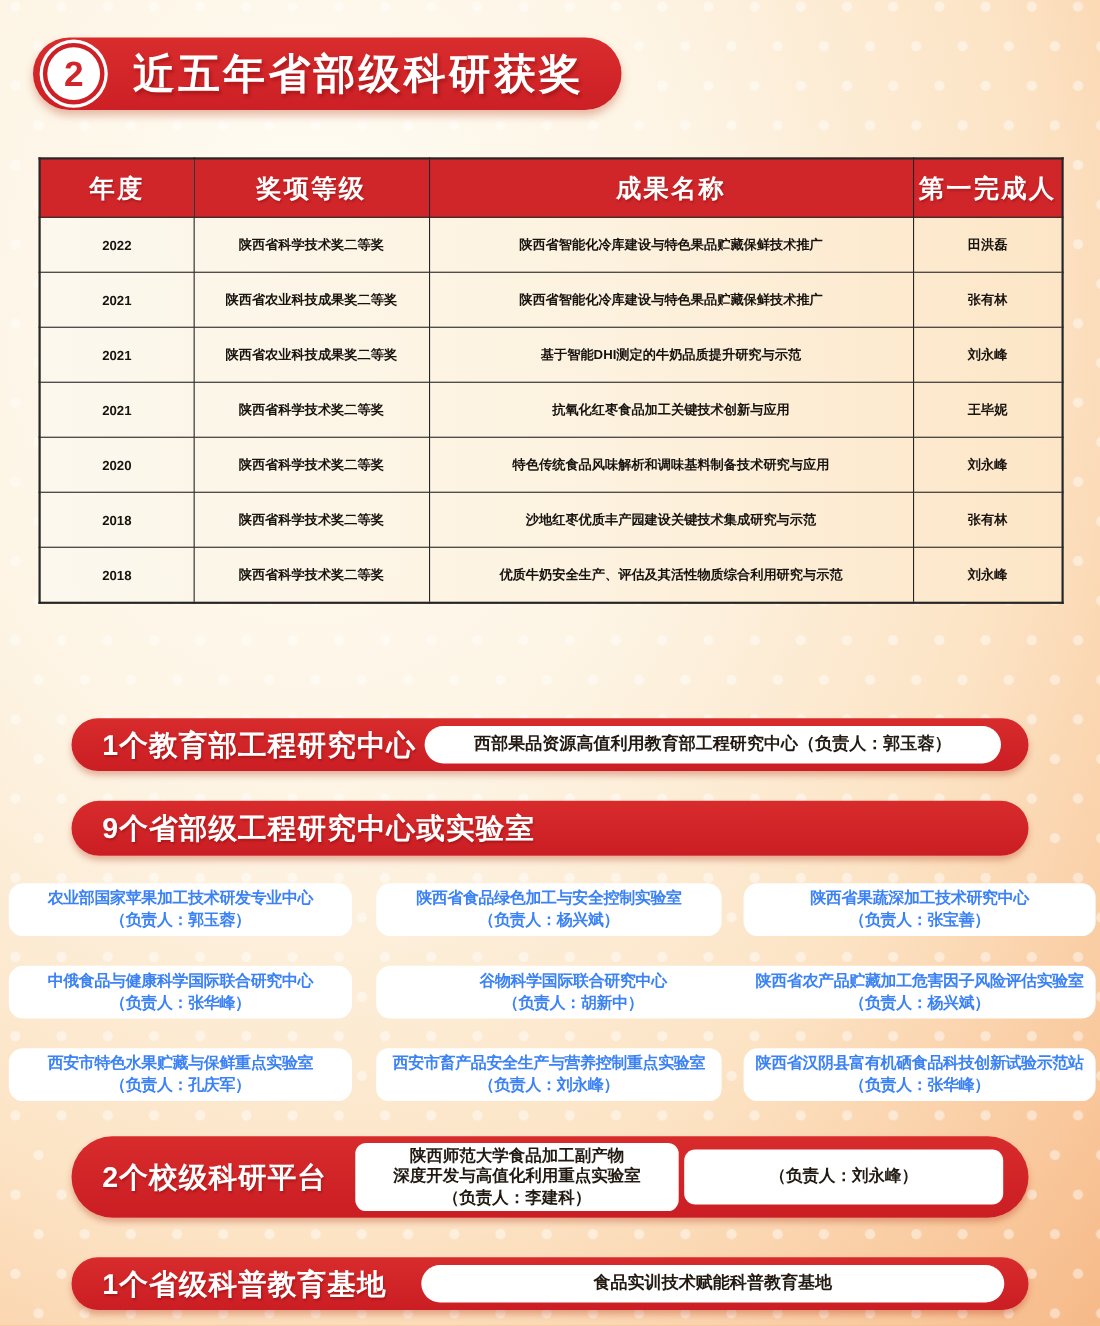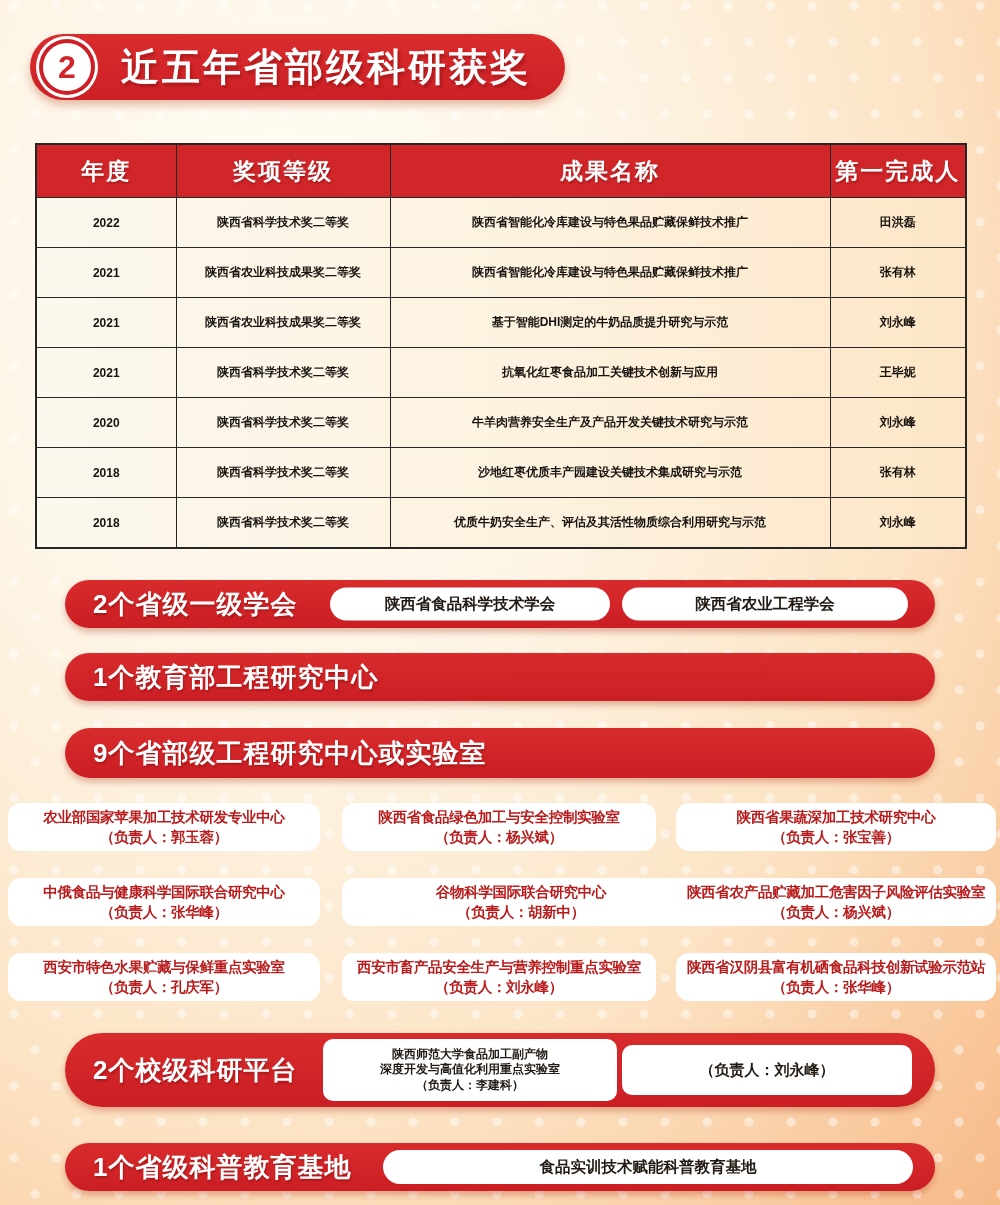--- a/index.html
+++ b/index.html
@@ -64,21 +64,21 @@
     position:absolute;top:50%;transform:translateY(-50%);
     background:#ffffff;border-radius:20px;
     display:flex;flex-direction:column;align-items:center;justify-content:center;text-align:center;
     font-weight:700;font-size:15.5px;color:#221a12;line-height:1.3;white-space:nowrap;
   }
   .pill.small-rect{border-radius:10px;}
   
   .card{
     position:absolute;height:48px;background:#ffffff;border-radius:13px;
     display:flex;flex-direction:column;align-items:center;justify-content:center;text-align:center;
-    font-weight:700;color:#b91c1c;font-size:14.5px;line-height:1.4;letter-spacing:-0.3px;
+    font-weight:700;color:#3b82f6;font-size:14.5px;line-height:1.4;letter-spacing:-0.3px;
     white-space:nowrap;
   }
 </style>
 </head>
 <body>
 
 <div class="page">
 
   <div class="header-pill">
     <div class="badge">2</div>
@@ -121,46 +121,42 @@
       </tr>
       <tr>
         <td class="cell-year">2021</td>
         <td>陕西省科学技术奖二等奖</td>
         <td>抗氧化红枣食品加工关键技术创新与应用</td>
         <td>王毕妮</td>
       </tr>
       <tr>
         <td class="cell-year">2020</td>
         <td>陕西省科学技术奖二等奖</td>
-        <td>牛羊肉营养安全生产及产品开发关键技术研究与示范</td>
+        <td>特色传统食品风味解析和调味基料制备技术研究与应用</td>
         <td>刘永峰</td>
       </tr>
       <tr>
         <td class="cell-year">2018</td>
         <td>陕西省科学技术奖二等奖</td>
         <td>沙地红枣优质丰产园建设关键技术集成研究与示范</td>
         <td>张有林</td>
       </tr>
       <tr>
         <td class="cell-year">2018</td>
         <td>陕西省科学技术奖二等奖</td>
         <td>优质牛奶安全生产、评估及其活性物质综合利用研究与示范</td>
         <td>刘永峰</td>
       </tr>
     </tbody>
   </table>
 
-  <div class="banner" style="top:580px;height:48px;">
-    <div class="banner-label">2个省级一级学会</div>
-    <div class="pill" style="left:265px;width:280px;height:33px;">陕西省食品科学技术学会</div>
-    <div class="pill" style="left:557px;width:286px;height:33px;">陕西省农业工程学会</div>
-  </div>
 
   <div class="banner" style="top:653px;height:48px;">
     <div class="banner-label">1个教育部工程研究中心</div>
+    <div class="pill" style="left:321px;width:524px;height:34px;">西部果品资源高值利用教育部工程研究中心（负责人：郭玉蓉）</div>
   </div>
 
   <div class="banner" style="top:728px;height:50px;">
     <div class="banner-label">9个省部级工程研究中心或实验室</div>
   </div>
 
   <div class="card" style="left:8px;top:803px;width:312px;">
     <div>农业部国家苹果加工技术研发专业中心</div>
     <div>（负责人：郭玉蓉）</div>
   </div>
@@ -194,21 +190,21 @@
     <div>西安市畜产品安全生产与营养控制重点实验室</div>
     <div>（负责人：刘永峰）</div>
   </div>
   <div class="card" style="left:676px;top:953px;width:320px;">
     <div>陕西省汉阴县富有机硒食品科技创新试验示范站</div>
     <div>（负责人：张华峰）</div>
   </div>
 
   <div class="banner" style="top:1033px;height:74px;border-radius:37px;">
     <div class="banner-label">2个校级科研平台</div>
-    <div class="pill small-rect" style="left:258px;width:294px;height:62px;font-size:12px;">
+    <div class="pill small-rect" style="left:258px;width:294px;height:62px;font-size:15px;">
       <div>陕西师范大学食品加工副产物</div>
       <div>深度开发与高值化利用重点实验室</div>
       <div>（负责人：李建科）</div>
     </div>
     <div class="pill small-rect" style="left:557px;width:290px;height:50px;font-size:15px;">
       <div>（负责人：刘永峰）</div>
     </div>
   </div>
 
   <div class="banner" style="top:1143px;height:48px;">

